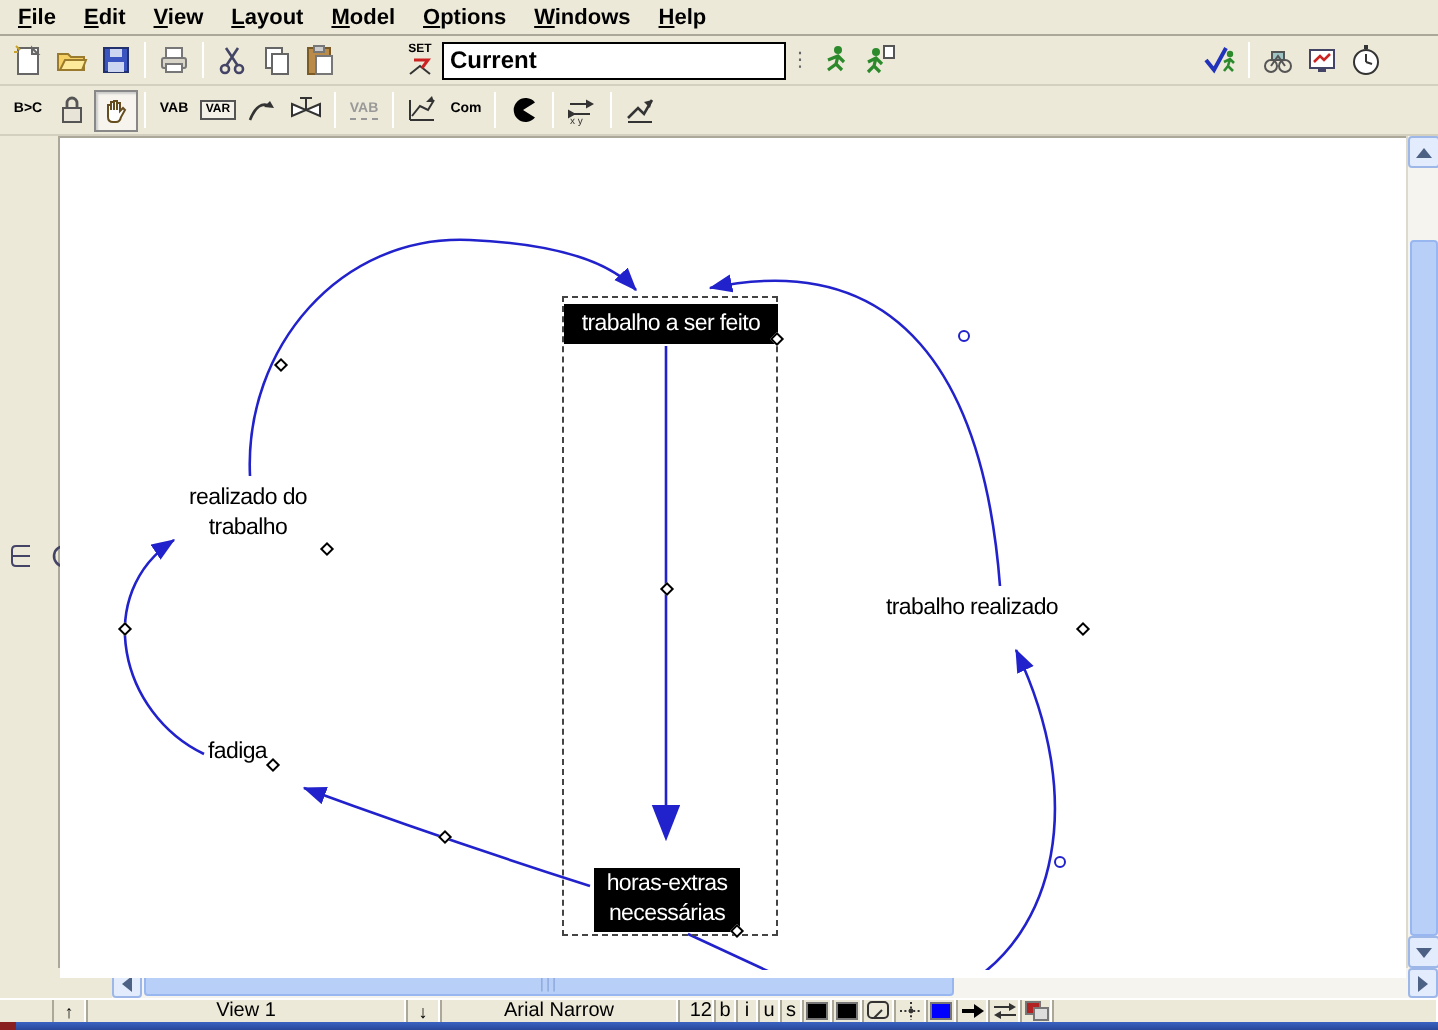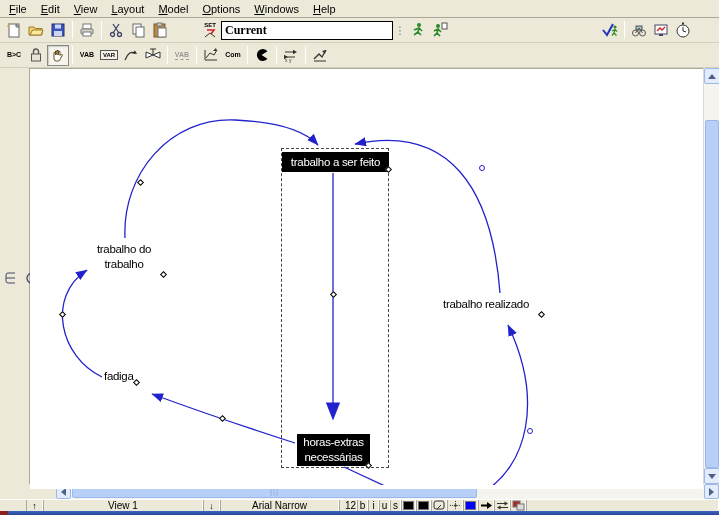--- a/index.html
+++ b/index.html
@@ -10,39 +10,39 @@
     display: flex; flex-direction: column;
     font-size: 11px; color: #000;
   }
   
   .menubar {
     height: 18px; display: flex; align-items: center;
     background: #ece9d8; border-bottom: 1px solid #aca899;
     padding-left: 2px; flex: 0 0 auto;
   }
   .menu-item {
-    display: inline-block; padding: 2px 7px; font-size: 11px; cursor: default;
+    display: inline-block; padding: 2px 7px; font-size: 11px; cursor: default; font-weight: bold;
   }
   .menu-item::first-letter { text-decoration: underline; }
   
   .toolbar {
     height: 25px; display: flex; align-items: center;
     background: #ece9d8; border-bottom: 1px solid #d4d0c0;
     padding: 0 3px; flex: 0 0 auto;
   }
   .tbtn {
     width: 22px; height: 21px; display: flex; align-items: center; justify-content: center;
     border: 1px solid transparent; flex: 0 0 auto;
   }
   .tbtn.pressed { border: 1px solid #888; background: #f6f4ec; box-shadow: inset 1px 1px 1px #ccc; }
   .sep { width: 1px; height: 18px; background: #c6c3b5; border-right: 1px solid #fff; margin: 0 3px; flex: 0 0 auto; }
   .dot-sep { font-size: 10px; color: #666; margin: 0 2px; flex: 0 0 auto; }
   .current-input {
     width: 172px; height: 19px; border: 1px solid #000; background: #fff;
-    font-family: Liberation Serif, serif; font-weight: bold; font-size: 12px;
+    font-family: Liberation Sans, sans-serif; font-weight: bold; font-size: 12px;
     padding: 0 3px; flex: 0 0 auto;
   }
   .set-btn { display: flex; flex-direction: column; align-items: center; width: 22px; }
   .set-txt { font-size: 6px; font-weight: bold; line-height: 6px; }
   .tool-txt { font-size: 7px; font-weight: bold; line-height: 8px; }
   .ghost-txt { font-size: 7px; font-weight: bold; color: #999; border-bottom: 1px dashed #999; line-height: 8px; }
   .boxvar { border: 1px solid #555; padding: 1px 2px; font-size: 6px; font-weight: bold; background: #f4f2e8; }
   
   .mainrow { display: flex; flex: 0 0 auto; height: 416px; }
   .sidebar {
@@ -433,21 +433,21 @@
       <div class="sel-rect" style="left:251px; top:79px; width:108px; height:320px;"></div>
 
       <div class="nodebox" style="left:252px; top:83px; width:107px; height:20px;">
         <span>trabalho a ser feito</span>
       </div>
       <div class="nodebox" style="left:267px; top:365px; width:73px; height:32px;">
         <span>horas-extras</span>
         <span>necessárias</span>
       </div>
       <div class="vlabel" style="left:48px; top:173px; width:92px;">
-        <span style="display:block">trabalho do</span>
+        <span style="display:block">realizado do</span>
         <span style="display:block">trabalho</span>
       </div>
       <div class="vlabel" style="left:413px; top:228px;">
         <span>trabalho realizado</span>
       </div>
       <div class="vlabel" style="left:74px; top:300px;text-align:center;">
         <span>fadiga</span>
       </div>
 
       <div class="handle-diamond" style="left:108px; top:111px;"></div>

